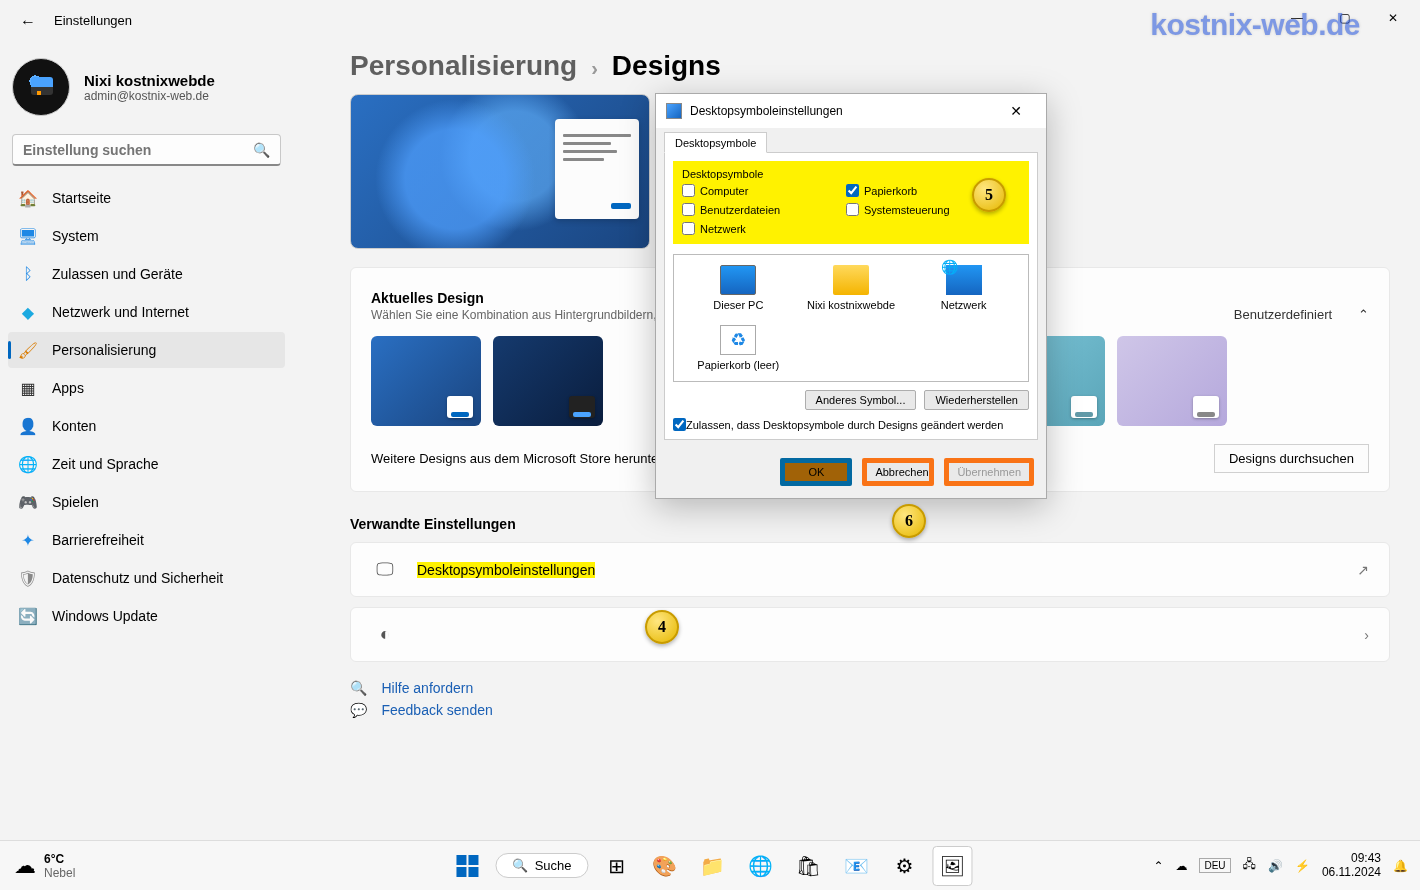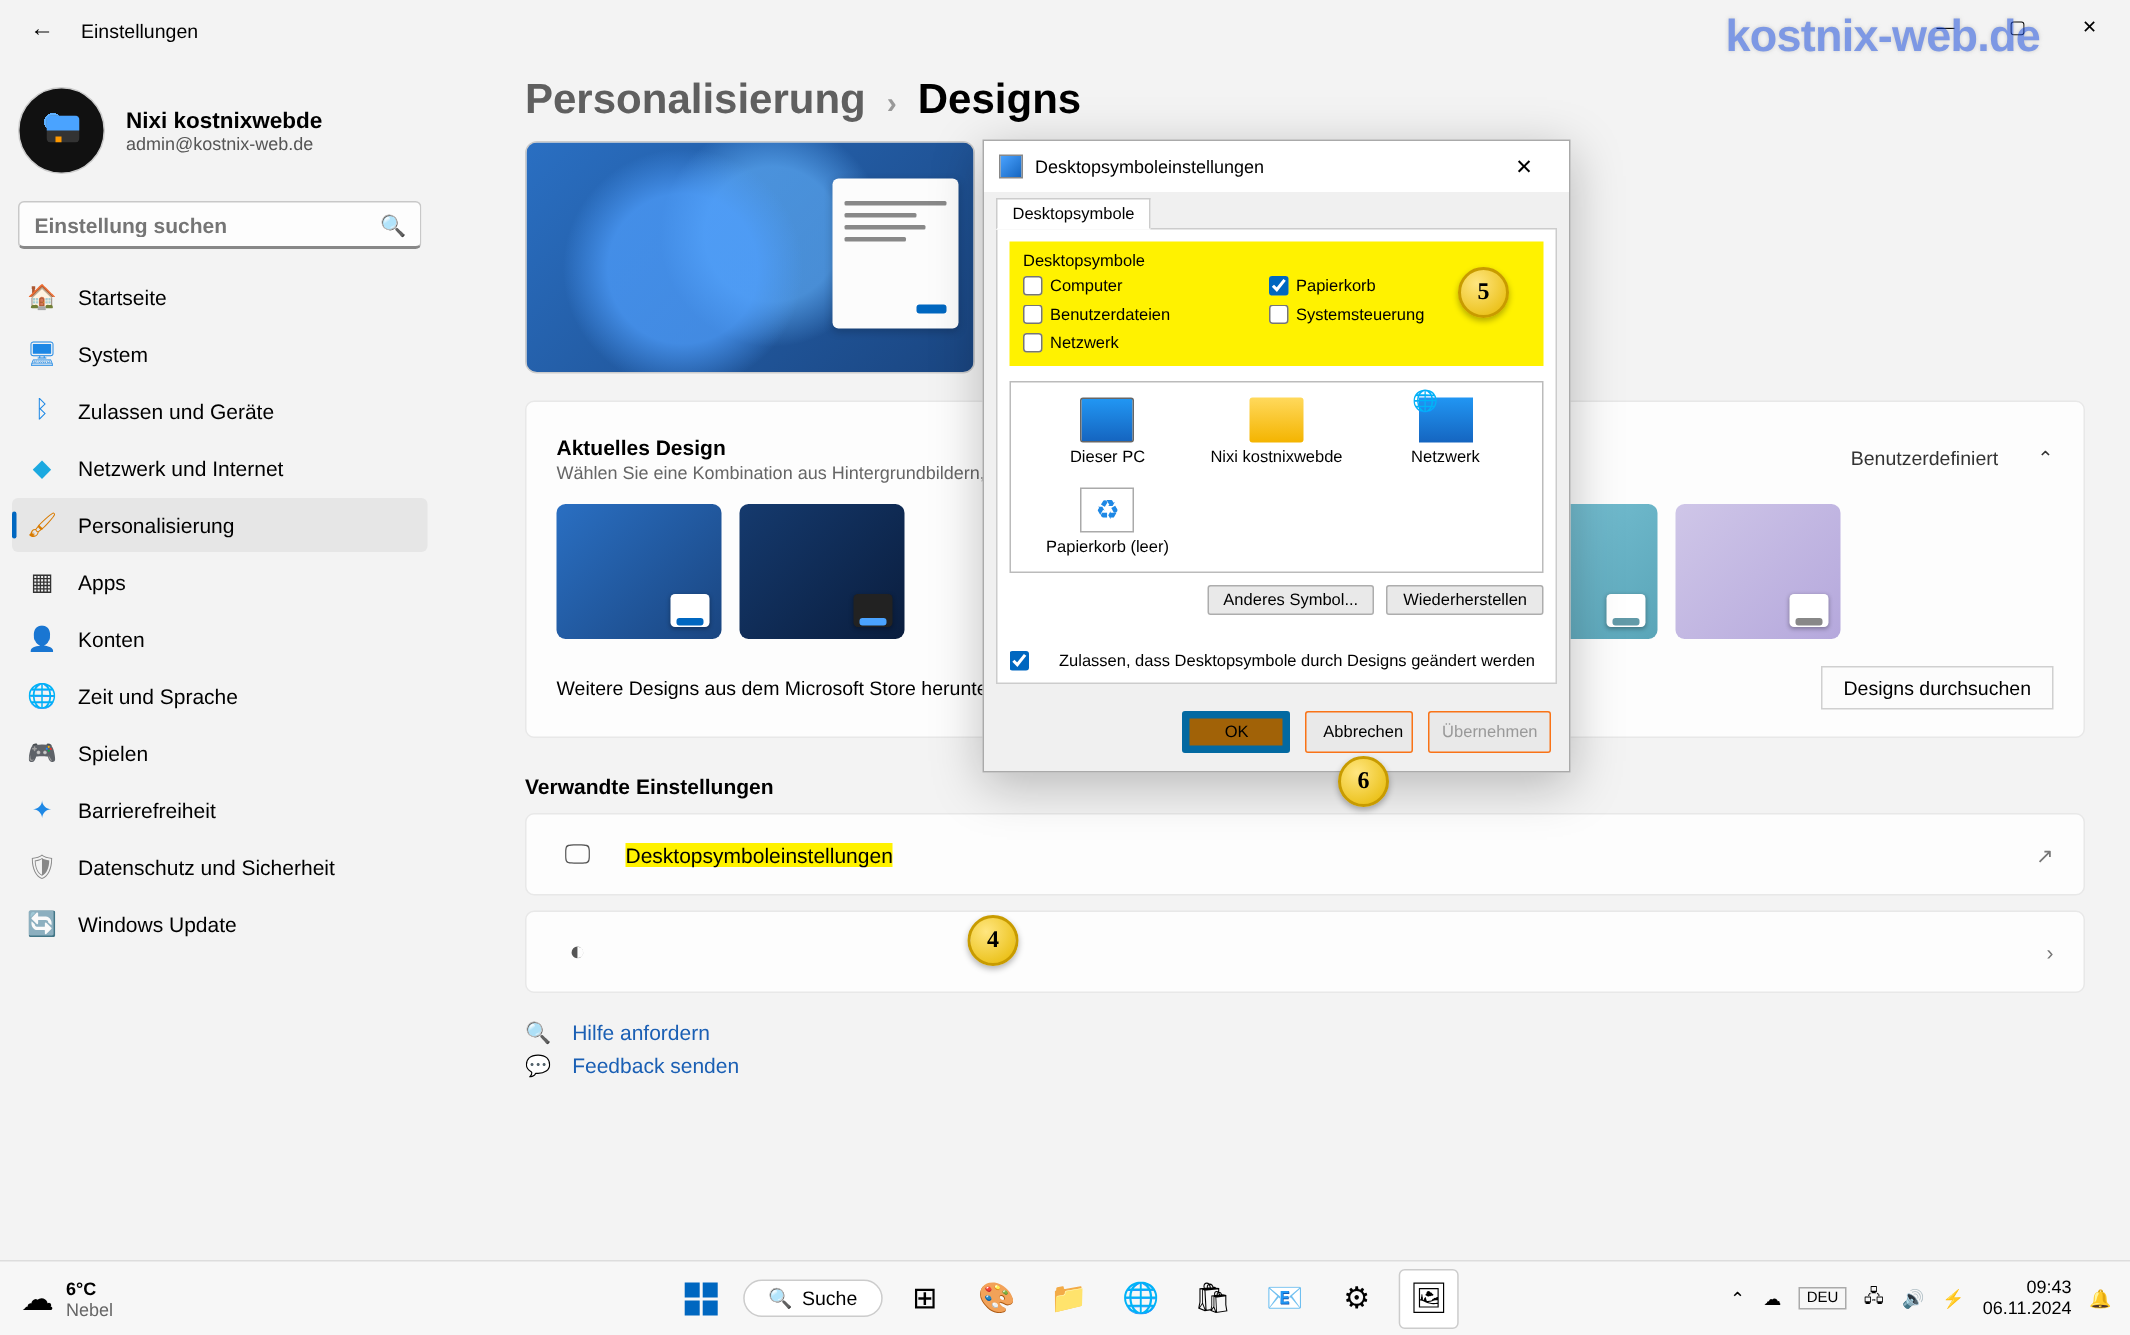--- a/index.html
+++ b/index.html
@@ -47,21 +47,21 @@
 .preview { width: 300px; height: 155px; border-radius: 8px; background: linear-gradient(135deg,#2a6fc2,#1a4580); position: relative; overflow:hidden; border:1px solid #ccc;}
 .preview::before { content:""; position:absolute; inset:0; background: radial-gradient(circle at 35% 55%, rgba(80,160,255,.7) 0 50px, transparent 80px), radial-gradient(circle at 55% 40%, rgba(100,180,255,.6) 0 45px, transparent 75px);}
 .preview .panel { position:absolute; right:10px; top:24px; width:84px; height:100px; background:#fcfcfc; border-radius:4px; padding:10px 8px 8px; box-shadow:0 2px 6px rgba(0,0,0,.2);}
 .preview .panel .line { height:3px; background:#888; border-radius:1px; margin:5px 0; }
 .preview .panel .accent { position:absolute; bottom:10px; right:8px; width:20px; height:6px; background:#0067c0; border-radius:2px; }
 
 
 .card { background:#fdfdfd; border:1px solid #e8e8e8; border-radius:6px; padding: 18px 20px; margin-top: 18px; }
 .card-title { font-size:14px; font-weight:600; }
 .card-sub { font-size:12px; color:#666; margin-top:2px; }
-.theme-row { display:flex; align-items:flex-start; gap:18px; margin-top:4px; }
+.theme-row { display:flex; align-items:flex-end; gap:18px; margin-top:4px; }
 .theme-row .expand { margin-left:auto; display:flex; align-items:center; gap:26px; font-size:13px; color:#333; padding-top:8px;}
 .thumbs { display:flex; gap:12px; margin-top:14px; }
 .thumb { width:110px; height:90px; border-radius:6px; background: linear-gradient(135deg,#2a6fc2,#1a4580); position:relative; overflow:hidden; }
 .thumb::after { content:""; position:absolute; right:8px; bottom:8px; width:26px; height:22px; background:#fff; border-radius:3px; box-shadow:0 1px 3px rgba(0,0,0,.3);}
 .thumb::before { content:""; position:absolute; right:12px; bottom:9px; width:18px; height:5px; background:#0067c0; border-radius:2px; z-index:1; }
 .thumb.dark { background: linear-gradient(135deg,#153a6e,#0a1d3d);} .thumb.dark::after{background:#222;} .thumb.dark::before{background:#4aa3ff;}
 .thumb.gray { background: linear-gradient(135deg,#7dc6d9,#5aa5b8);} .thumb.gray::before{background:#629aa8;}
 .thumb.purple { background: linear-gradient(135deg,#cfc6e8,#b5a8dc);} .thumb.purple::before{background:#888;}
 .more-row { display:flex; align-items:center; margin-top:18px; }
 .more-row .btn { margin-left:auto; border:1px solid #d0d0d0; background:#fcfcfc; padding:6px 14px; border-radius:0; font-size:13px; }
@@ -87,23 +87,23 @@
 .chk { display:flex; align-items:center; gap:5px; }
 .chk input { width:13px; height:13px; accent-color:#0067c0;}
 .icon-well { border:1px solid #bbb; margin-top:10px; padding: 10px 8px; display:grid; grid-template-columns: repeat(3,1fr); row-gap:14px; text-align:center; font-size:11px; }
 .iw-item .iw-ic { width:36px; height:30px; margin:0 auto 4px; }
 .monitor { background:linear-gradient(#2196f3,#1565c0); border:1px solid #666; border-radius:2px;}
 .folder { background:linear-gradient(#ffd95c,#f4b400); border-radius:2px; }
 .netmon { background:linear-gradient(#2196f3,#1565c0); position:relative;} .netmon::after{content:"🌐";position:absolute; left:-4px; top:-6px; font-size:14px;}
 .bin { background:#fff; border:1px solid #aaa; display:flex; align-items:center; justify-content:center;} .bin::after{content:"♻"; color:#1e88e5; font-size:18px;}
 .dlg-btnrow { display:flex; justify-content:flex-end; gap:8px; margin-top:8px; }
 .dlg-btn { font-size:11px; border:1px solid #adadad; background:#e9e9e9; padding:3px 10px; border-radius:2px; min-width:84px;}
-.perm-row { display:flex; align-items:center; gap:20px; font-size:11px; margin-top:24px;}
+.perm-row { display:flex; align-items:center; gap:0; font-size:11px; margin-top:8px;}
 .dlg-footer { padding: 10px 12px 12px; display:flex; justify-content:flex-end; gap:10px; }
-.dlg-footer .fbtn { font-size:11px; border:1px solid #f97316; background:#e9e9e9; padding:3px 8px; border-radius:2px; min-width:72px;}
+.dlg-footer .fbtn { font-size:11px; border:5px solid #f97316; background:#e9e9e9; padding:3px 8px; border-radius:2px; min-width:72px;}
 .dlg-footer .fbtn.primary { border:5px solid #0369a1; background:#a16207; }
 .dlg-footer .fbtn.disabled { color:#999; }
 
 
 .anno { position:absolute; width:34px; height:34px; border-radius:50%; background: radial-gradient(circle at 35% 30%, #ffe680, #e6b800); border:2px solid #c89b00; display:flex; align-items:center; justify-content:center; font-weight:700; font-family: Georgia, serif; color:#000; z-index:60; box-shadow: 0 2px 4px rgba(0,0,0,.3);}
 
 
 .taskbar { position:absolute; bottom:0; left:0; right:0; height:50px; background:#f7f7f7; border-top:1px solid #ddd; display:flex; align-items:center; }
 .tb-center { position:absolute; left:50%; transform:translateX(-50%); display:flex; align-items:center; gap:8px;}
 .tb-icon { width:40px; height:40px; display:flex; align-items:center; justify-content:center; border-radius:4px; font-size:20px;}

